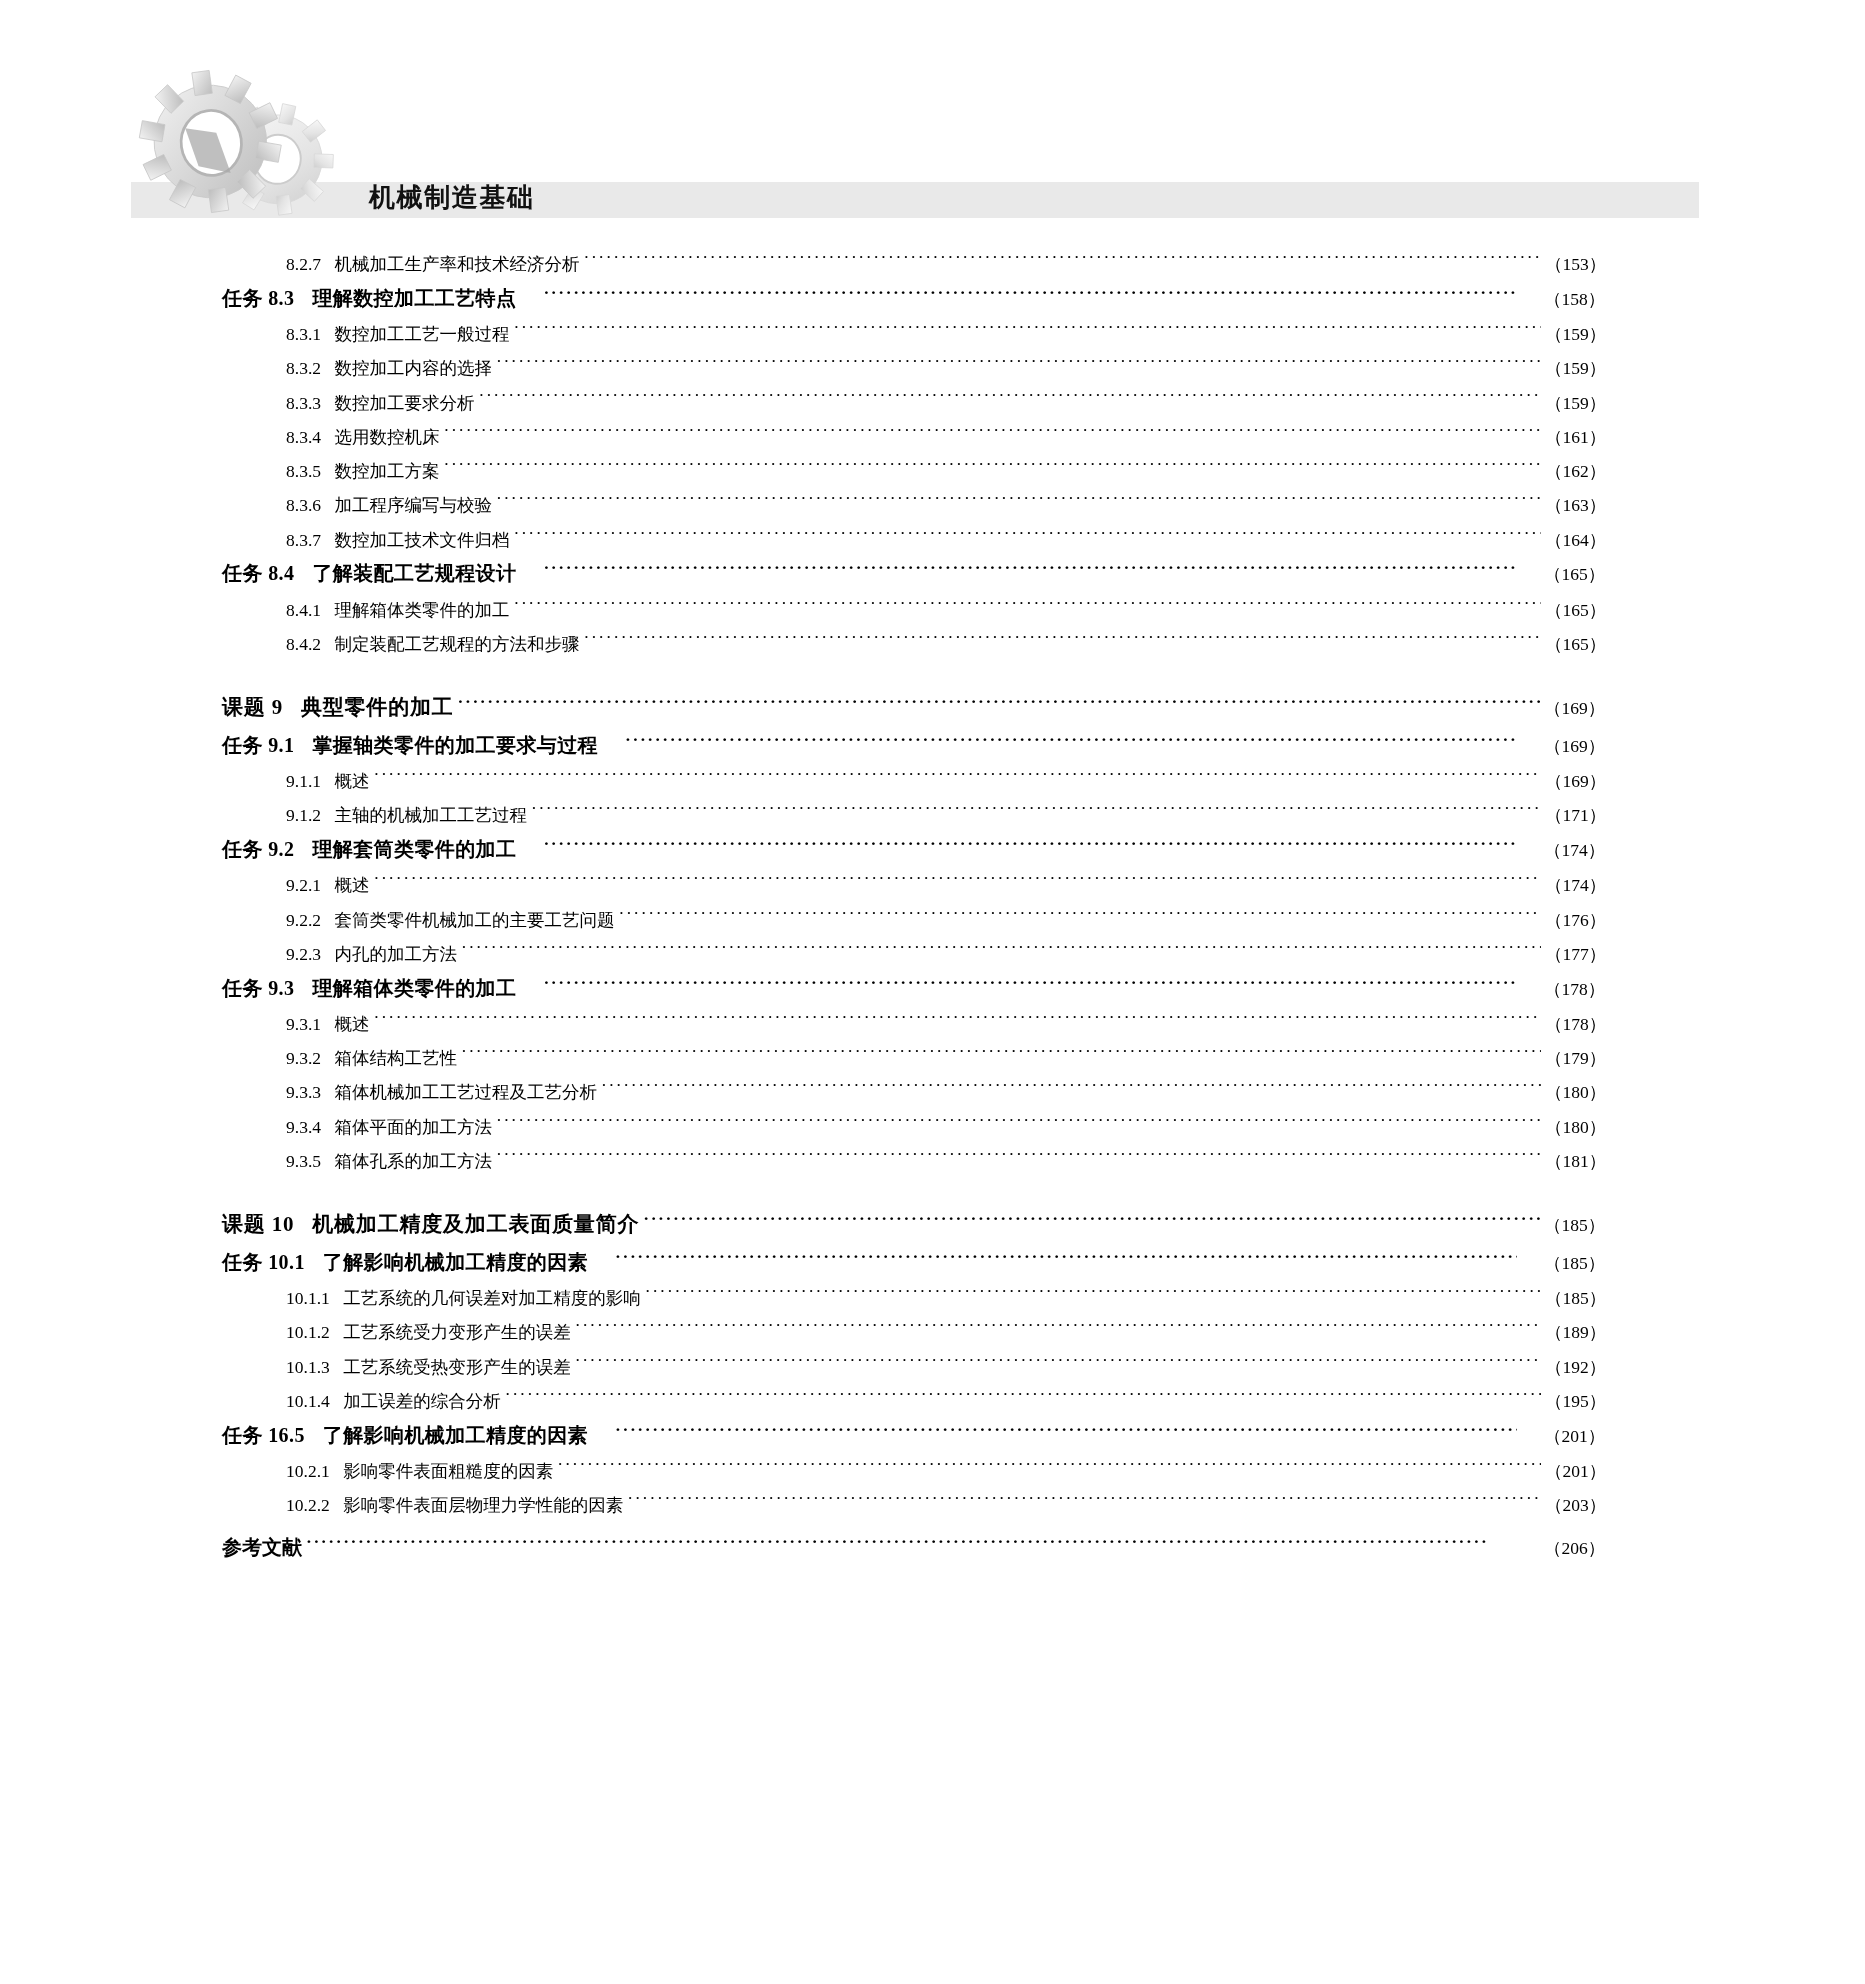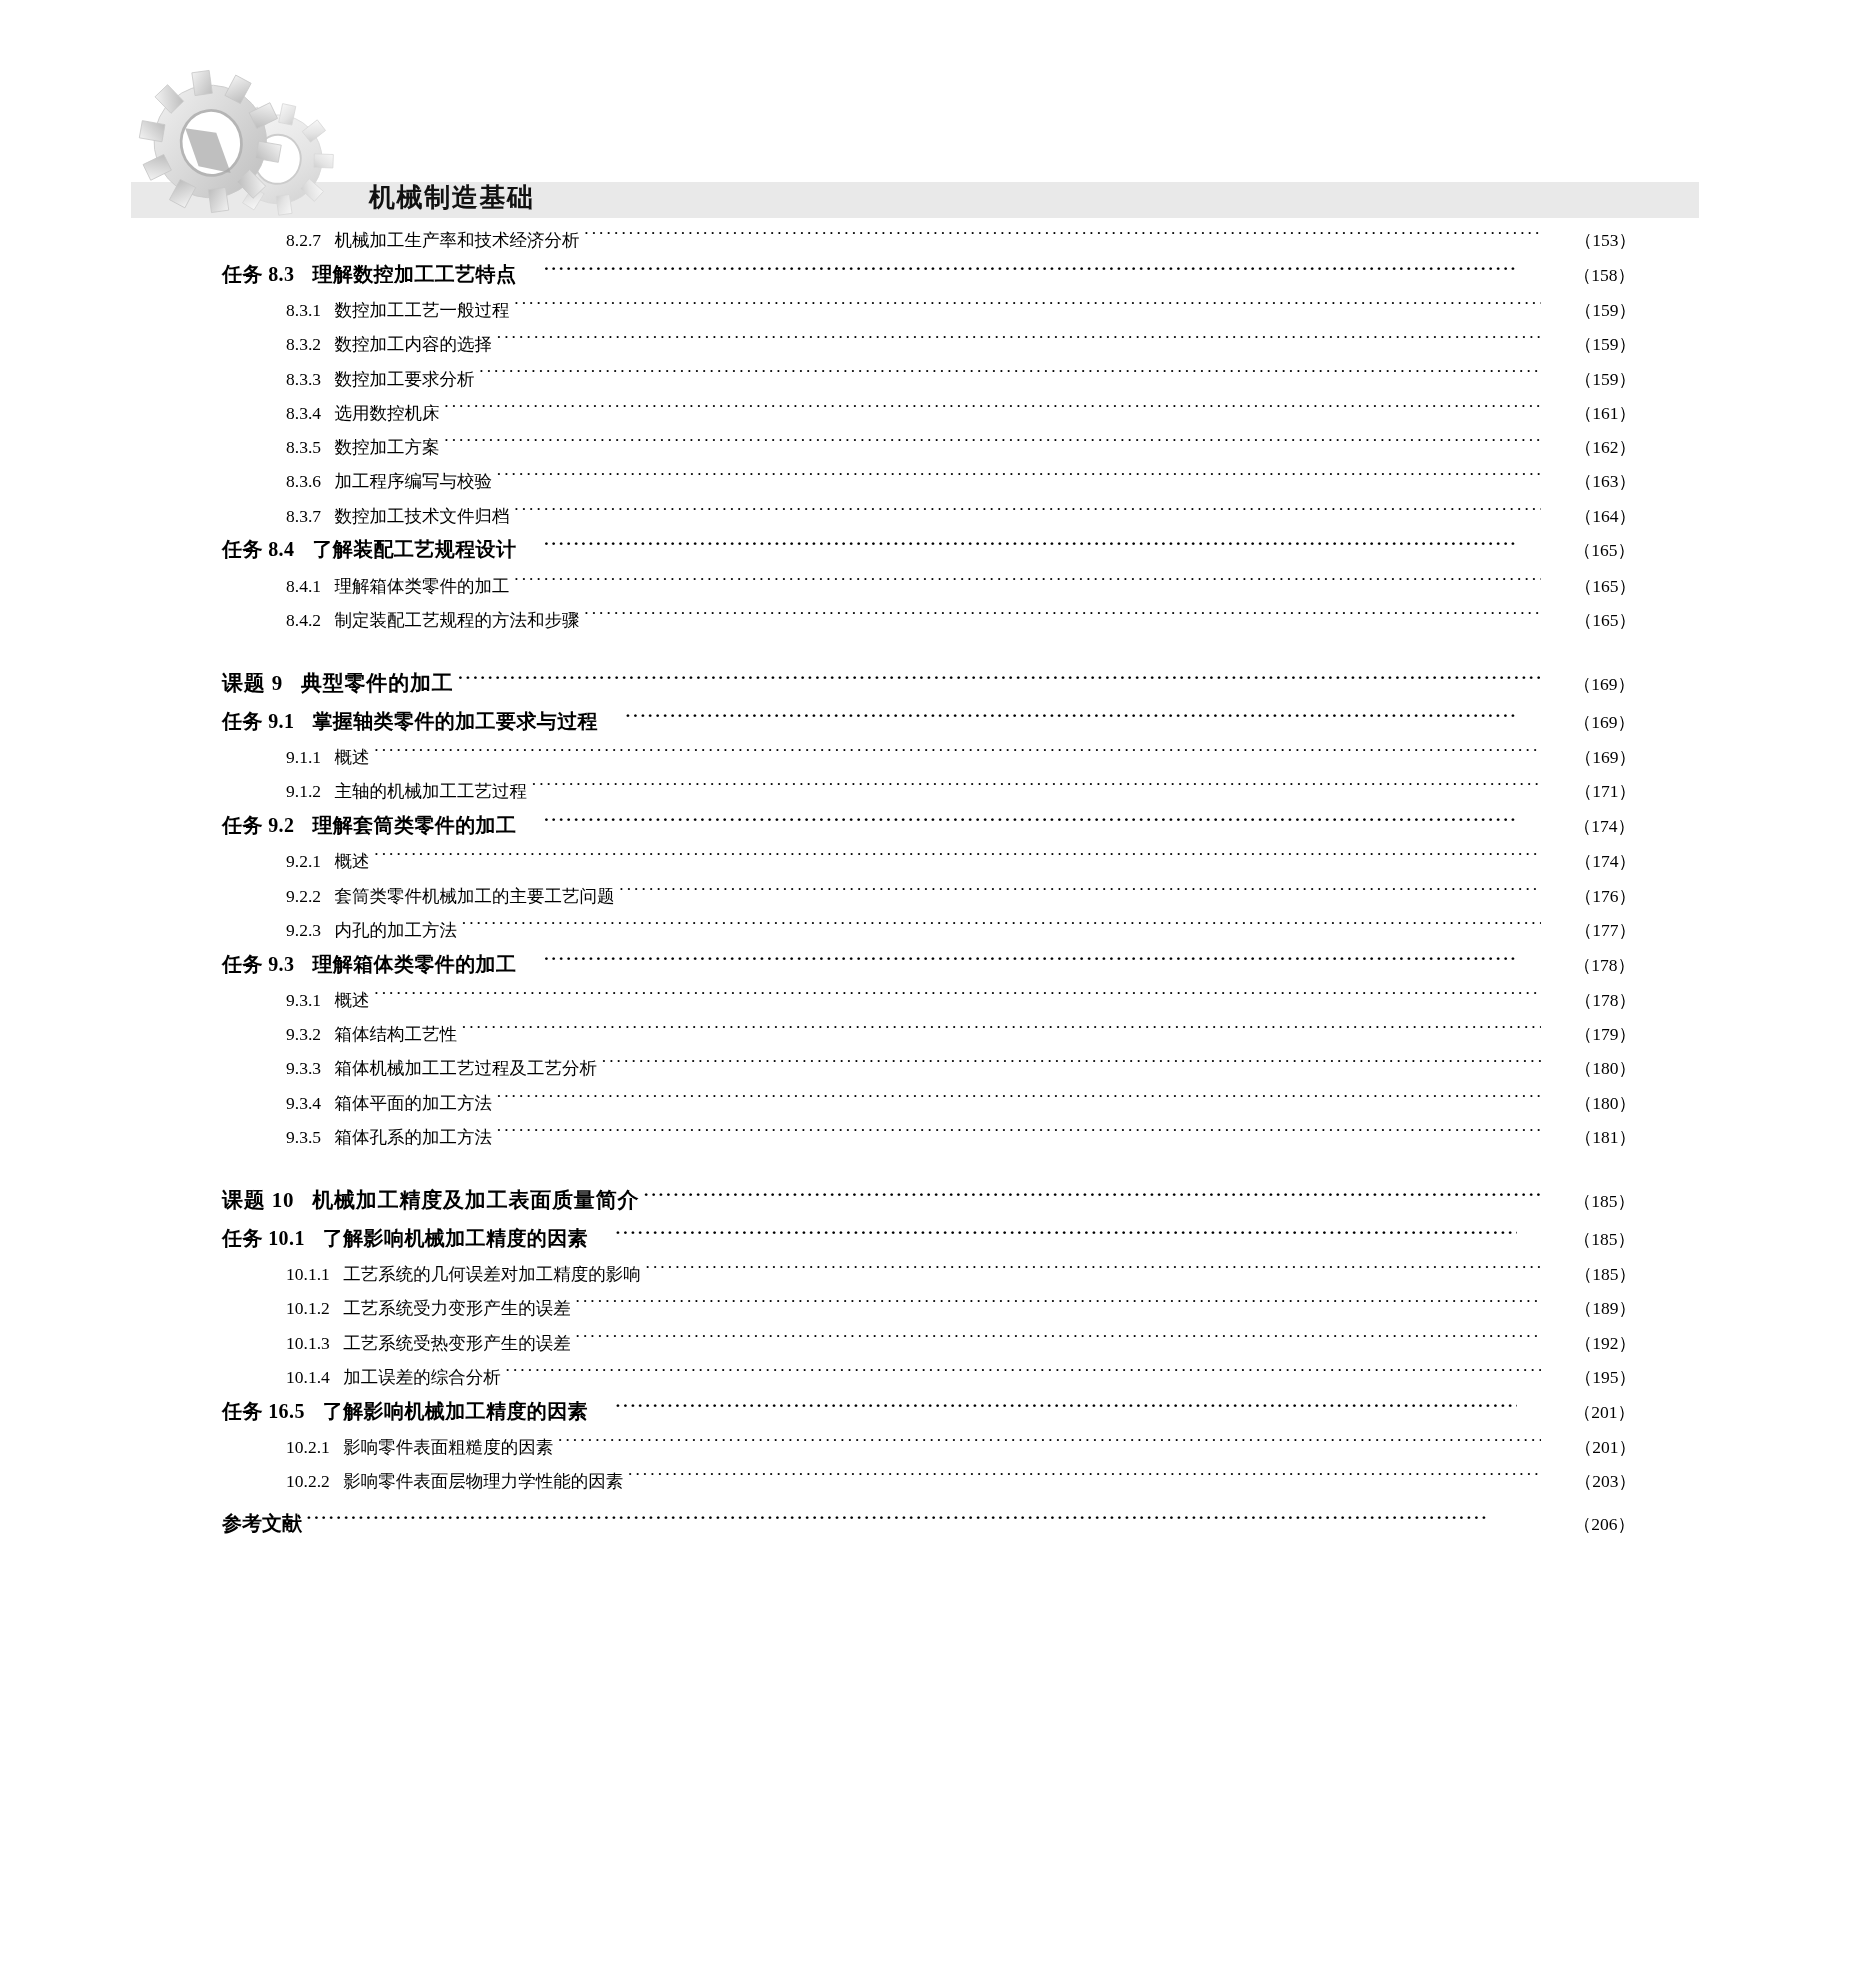--- a/index.html
+++ b/index.html
@@ -49,21 +49,21 @@
     font-family: "Liberation Serif", "DejaVu Serif", serif;
     font-weight: 600;
     white-space: nowrap;
     line-height: 38px;
   }
 
   
   .toc {
     position: absolute;
     left: 0;
-    top: 228px;
+    top: 252px;
     width: 1503px;
   }
   .toc-row {
     display: flex;
     align-items: baseline;
     width: 1413px;
     margin-left: 222px;
     color: #000000;
     white-space: nowrap;
   }
@@ -85,21 +85,20 @@
     letter-spacing: 1.6px;
     color: #000;
     white-space: nowrap;
     position: absolute;
     bottom: 0.12em;
     left: 0;
     font-family: "Liberation Serif", "DejaVu Serif", serif;
   }
   .toc-page {
     flex: 0 0 auto;
-    text-align: right;
     font-size: 17.5px;
     font-family: "Liberation Serif", "DejaVu Serif", serif;
     min-width: 91px;
   }
 
   
   .lvl-course {           
     font-weight: bold;
     font-size: 21.4px;
     margin-left: 222px;

